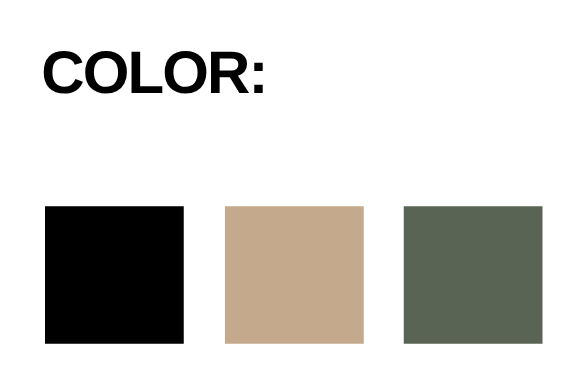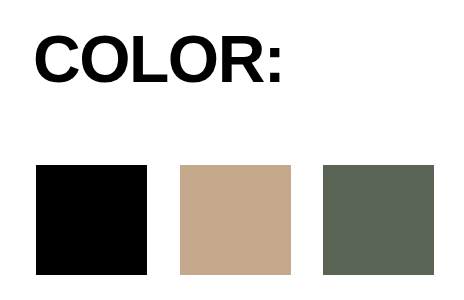--- a/index.html
+++ b/index.html
@@ -21,21 +21,21 @@
     background: #ffffff;
     box-sizing: border-box;
   }
   .palette-title {
     position: absolute;
     left: 33px;
     top: 22px;
     margin: 0;
     font-family: "Liberation Sans", sans-serif;
     font-weight: 700;
-    font-size: 66px;
+    font-size: 48px;
     line-height: 74px;
     letter-spacing: -1.5px;
     color: #000000;
     white-space: nowrap;
     text-align: center;
     -webkit-font-smoothing: antialiased;
   }
   .swatch-row {
     position: absolute;
     left: 36px;

